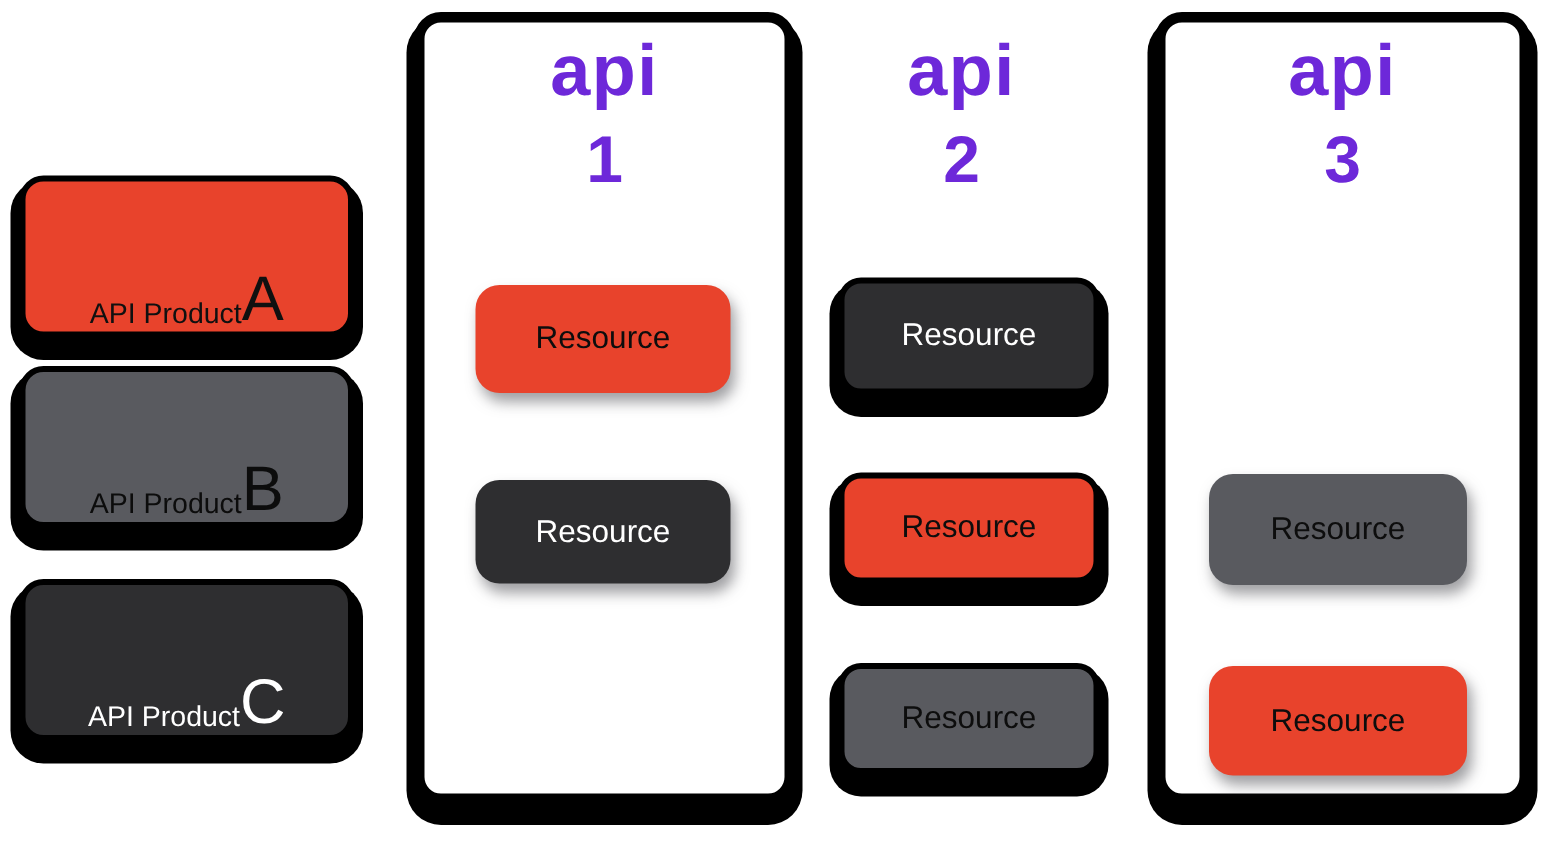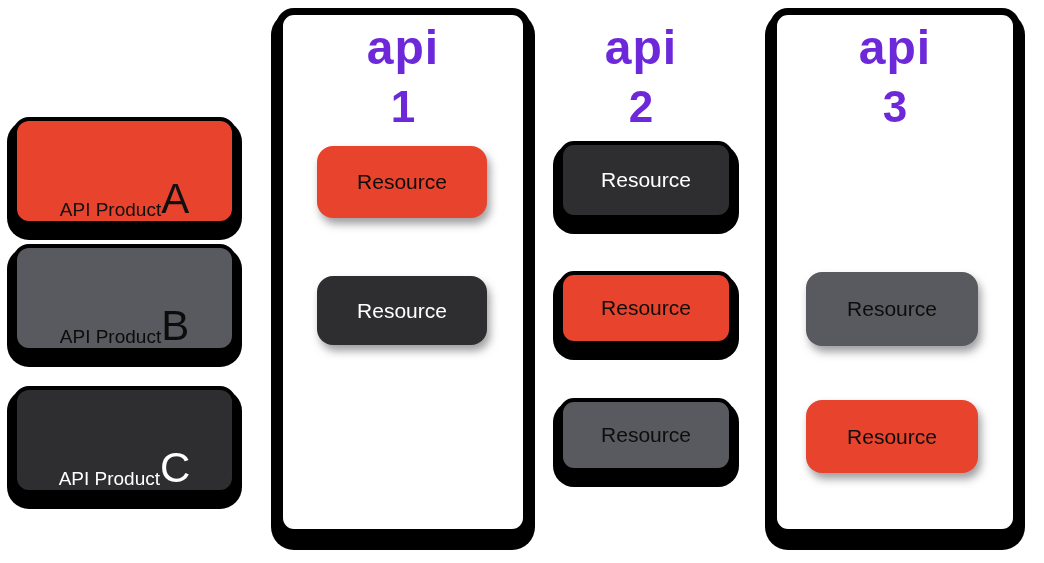--- a/index.html
+++ b/index.html
@@ -44,20 +44,21 @@
   .api-name{font-size:48px;line-height:1;letter-spacing:1px;}
   .api-number{font-size:44px;line-height:1;margin-top:13px;}
 
   
   .resource{
     position:absolute;
     display:flex;align-items:center;justify-content:center;
     font-size:21px;
     border-radius:16px;
     box-sizing:border-box;
+    margin-top:44px;
   }
   .resource.soft{ box-shadow:3px 6px 9px rgba(80,80,85,0.55); }
   .resource.outlined{
     border:4px solid #000;
     border-radius:15px;
     box-shadow:0 9px 0 6px #000;
   }
 
   
   .fill-red {background:#e8432c;color:#0d0d0d;}

